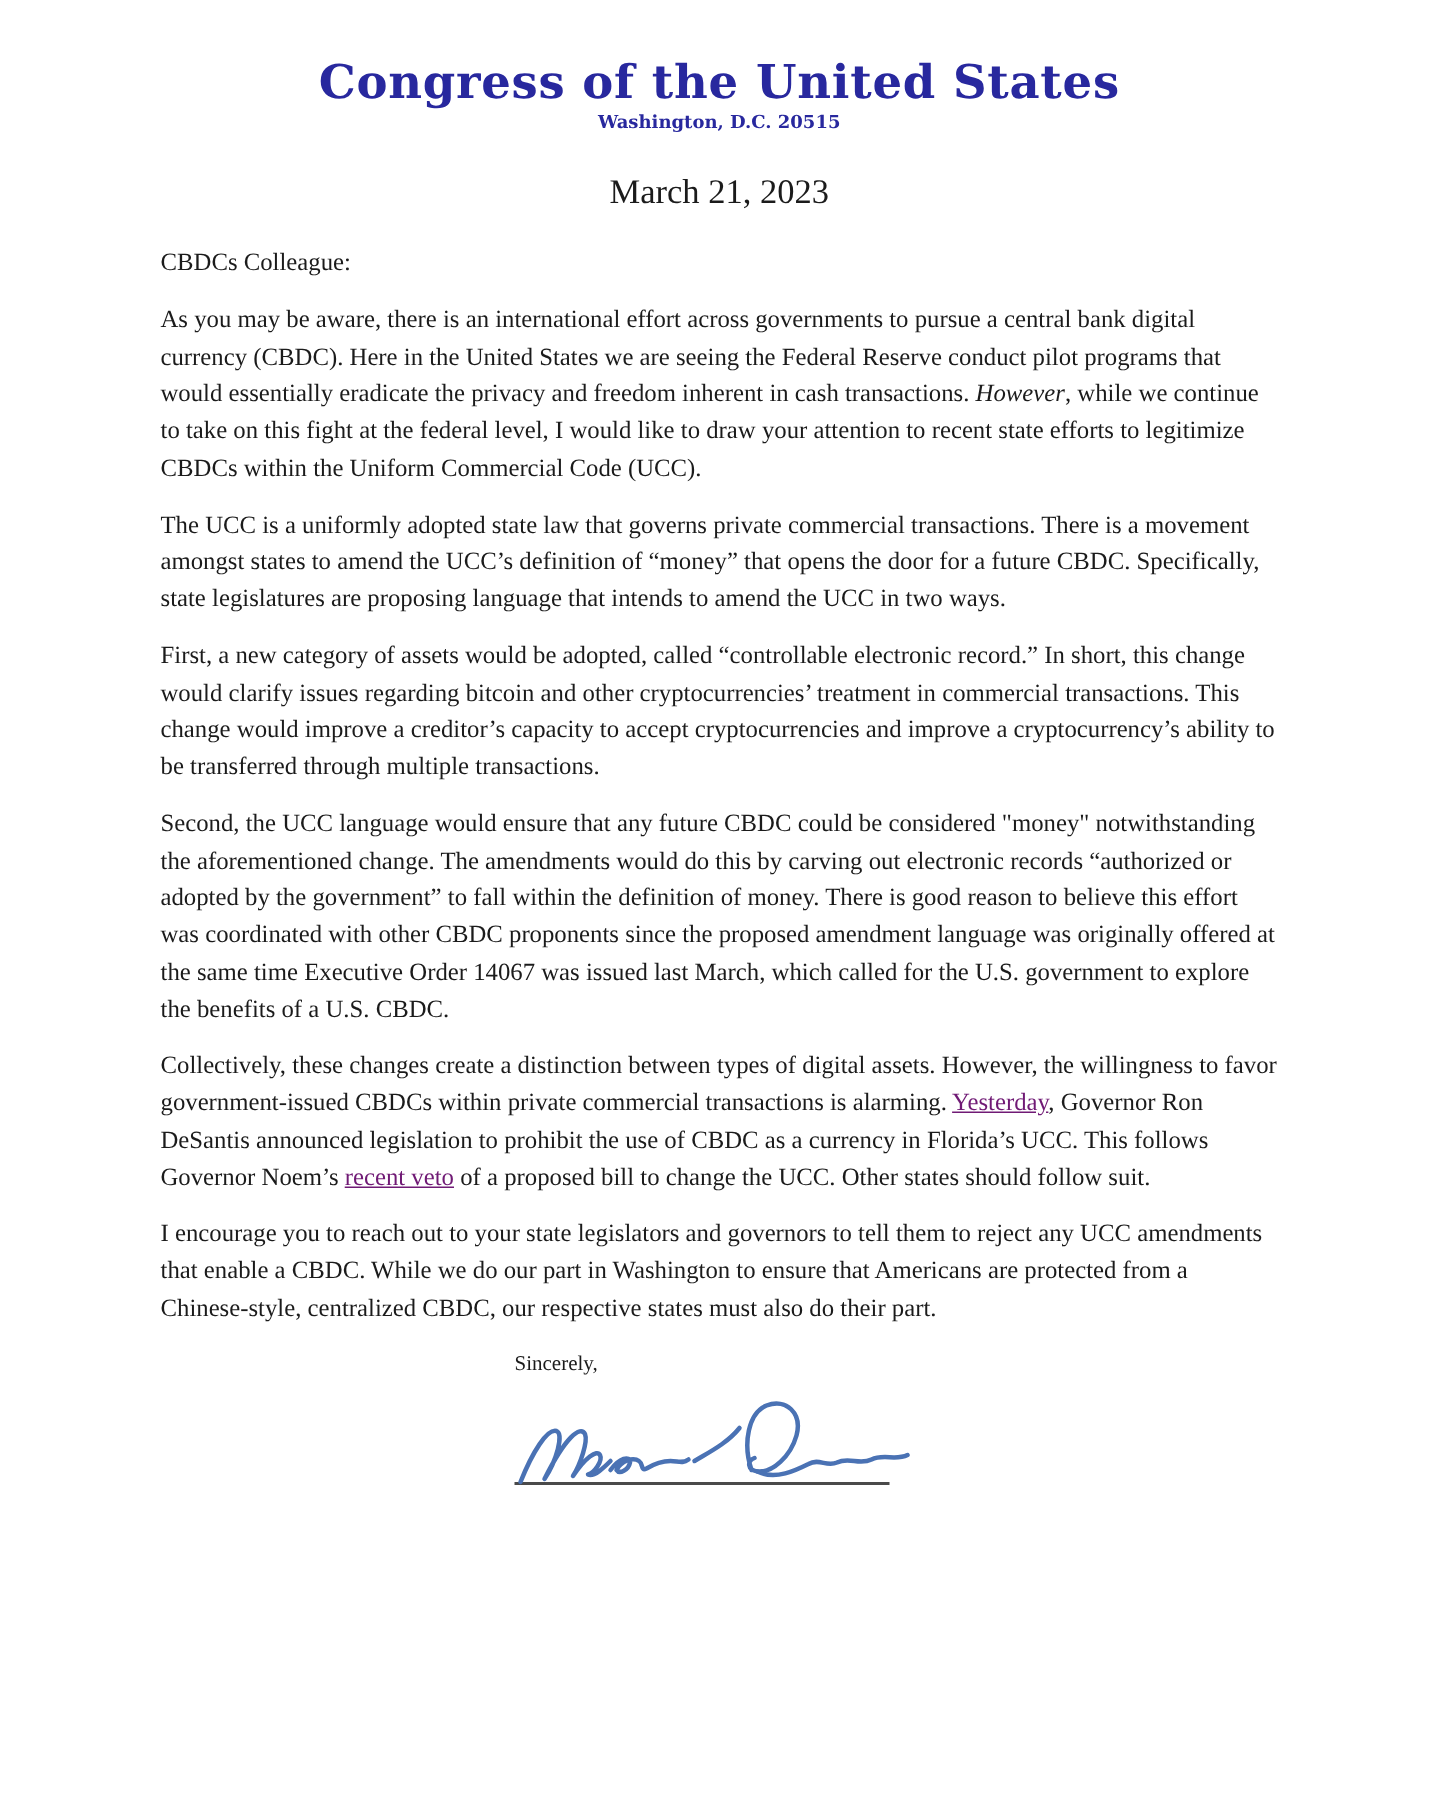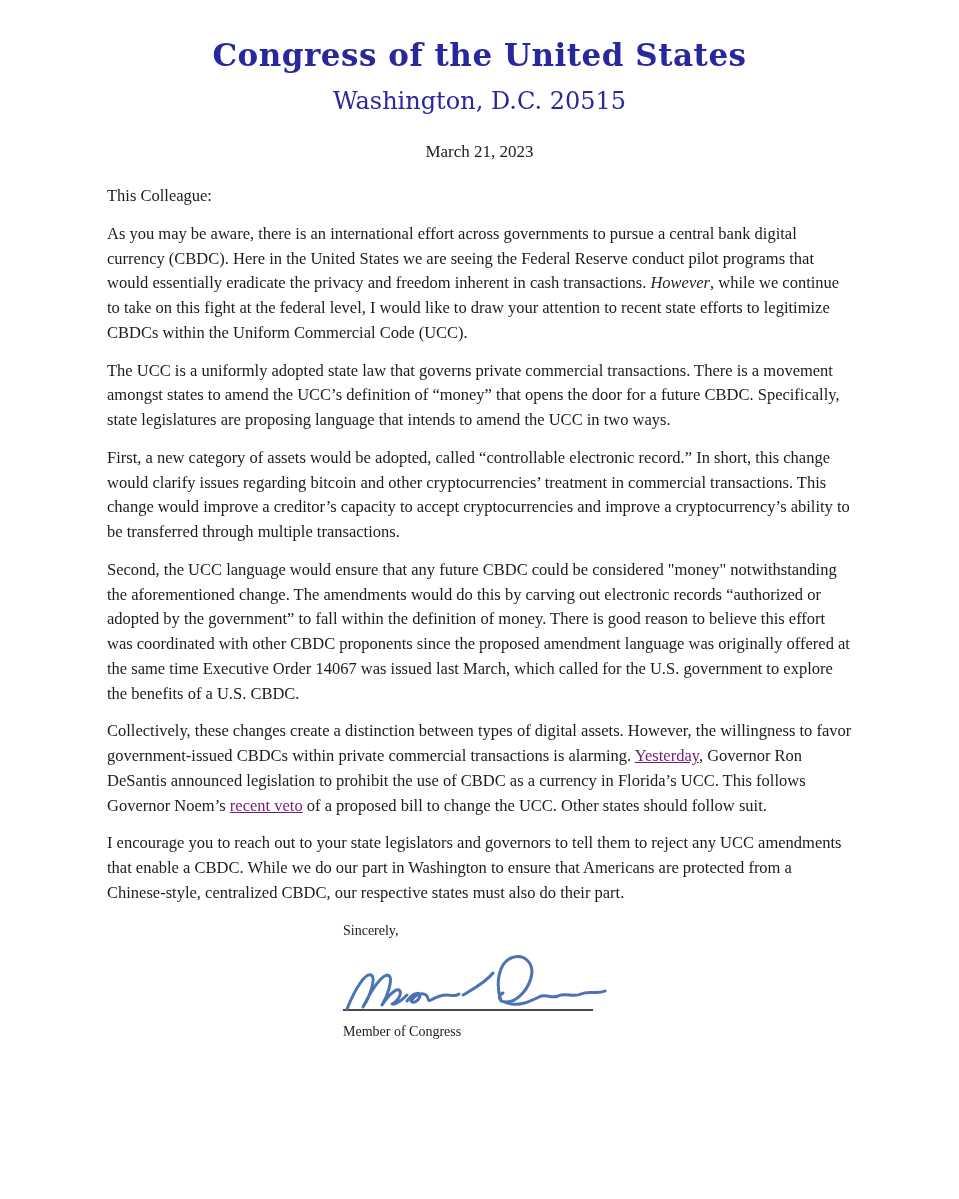--- a/index.html
+++ b/index.html
@@ -17,29 +17,29 @@
   .letterhead .org {
     font-family: "DejaVu Serif", serif;
     font-weight: bold;
     font-size: 31px;
     line-height: 1.1;
     color: #28289e;
     letter-spacing: 0.5px;
   }
   .letterhead .address {
     font-family: "DejaVu Serif", serif;
-    font-weight: normal;
-    font-size: 24px;
+    font-weight: bold;
+    font-size: 12px;
     line-height: 1.25;
     color: #28289e;
-    margin-top: 14px;
+    margin-top: 2px;
   }
   .dateline {
     text-align: center;
-    font-size: 17px;
+    font-size: 23px;
     margin-top: 26px;
   }
   .letter-body {
     margin: 0 107px;
     font-size: 16.5px;
     line-height: 1.5;
   }
   .salutation { margin-top: 22px; }
   .letter-body p { margin: 13px 0 0 0; }
   .letter-body a.link {
@@ -70,21 +70,21 @@
 <div class="page">
 
   <div class="letterhead">
     <div class="org">Congress of the United States</div>
     <div class="address">Washington, D.C. 20515</div>
   </div>
 
   <div class="dateline">March 21, 2023</div>
 
   <div class="letter-body">
-    <div class="salutation">This Colleague:</div>
+    <div class="salutation">CBDCs Colleague:</div>
     <div id="paragraphs-container">
         <p><span>As you may be aware, there is an international effort across governments to pursue a central bank digital currency (CBDC). Here in the United States we are seeing the Federal Reserve conduct pilot programs that would essentially eradicate the privacy and freedom inherent in cash transactions. </span><em>However</em><span>, while we continue to take on this fight at the federal level, I would like to draw your attention to recent state efforts to legitimize CBDCs within the Uniform Commercial Code (UCC).</span></p>
         <p><span>The UCC is a uniformly adopted state law that governs private commercial transactions. There is a movement amongst states to amend the UCC’s definition of “money” that opens the door for a future CBDC. Specifically, state legislatures are proposing language that intends to amend the UCC in two ways.</span></p>
         <p><span>First, a new category of assets would be adopted, called “controllable electronic record.” In short, this change would clarify issues regarding bitcoin and other cryptocurrencies’ treatment in commercial transactions. This change would improve a creditor’s capacity to accept cryptocurrencies and improve a cryptocurrency’s ability to be transferred through multiple transactions.</span></p>
         <p><span>Second, the UCC language would ensure that any future CBDC could be considered "money" notwithstanding the aforementioned change. The amendments would do this by carving out electronic records “authorized or adopted by the government” to fall within the definition of money. There is good reason to believe this effort was coordinated with other CBDC proponents since the proposed amendment language was originally offered at the same time Executive Order 14067 was issued last March, which called for the U.S. government to explore the benefits of a U.S. CBDC.</span></p>
         <p><span>Collectively, these changes create a distinction between types of digital assets. However, the willingness to favor government-issued CBDCs within private commercial transactions is alarming.  </span><a class="link" href="#">Yesterday</a><span>, Governor Ron DeSantis announced legislation to prohibit the use of CBDC as a currency in Florida’s UCC. This follows Governor Noem’s </span><a class="link" href="#">recent veto</a><span> of a proposed bill to change the UCC. Other states should follow suit.</span></p>
         <p><span>I encourage you to reach out to your state legislators and governors to tell them to reject any UCC amendments that enable a CBDC. While we do our part in Washington to ensure that Americans are protected from a Chinese-style, centralized CBDC, our respective states must also do their part.</span></p>
       </div>
   </div>
 
@@ -96,17 +96,16 @@
         <path d="M4,58 C12,38 22,22 28,24 C33,26 28,44 20,56 C34,28 44,20 47,26 C49,31 44,46 39,54 C47,42 55,36 57,40 C59,44 53,52 49,53 C53,55 60,48 64,44"></path>
         <path d="M64,50 C70,42 77,40 77,45 C76,50 70,53 68,50 C71,44 79,41 83,44 C86,46 84,51 88,49 C93,46 99,44 104,44 C109,44 112,46 116,43"></path>
         <path d="M120,44 C130,38 142,32 150,22"></path>
         <path d="M158,50 C152,32 156,12 168,7 C181,2 192,12 188,27 C184,41 172,52 162,51 C155,50 155,44 160,42"></path>
         <path d="M162,51 C174,57 188,50 196,46 C203,42 208,48 215,45 C223,41 230,47 238,43 C246,39 254,44 262,40"></path>
       </svg>
       <div class="sig-rule"></div>
     </div>
 
     <div class="signer">
-      <div>Member of Congress</div>
     </div>
   </div>
 
 </div>
 
 </body></html>

